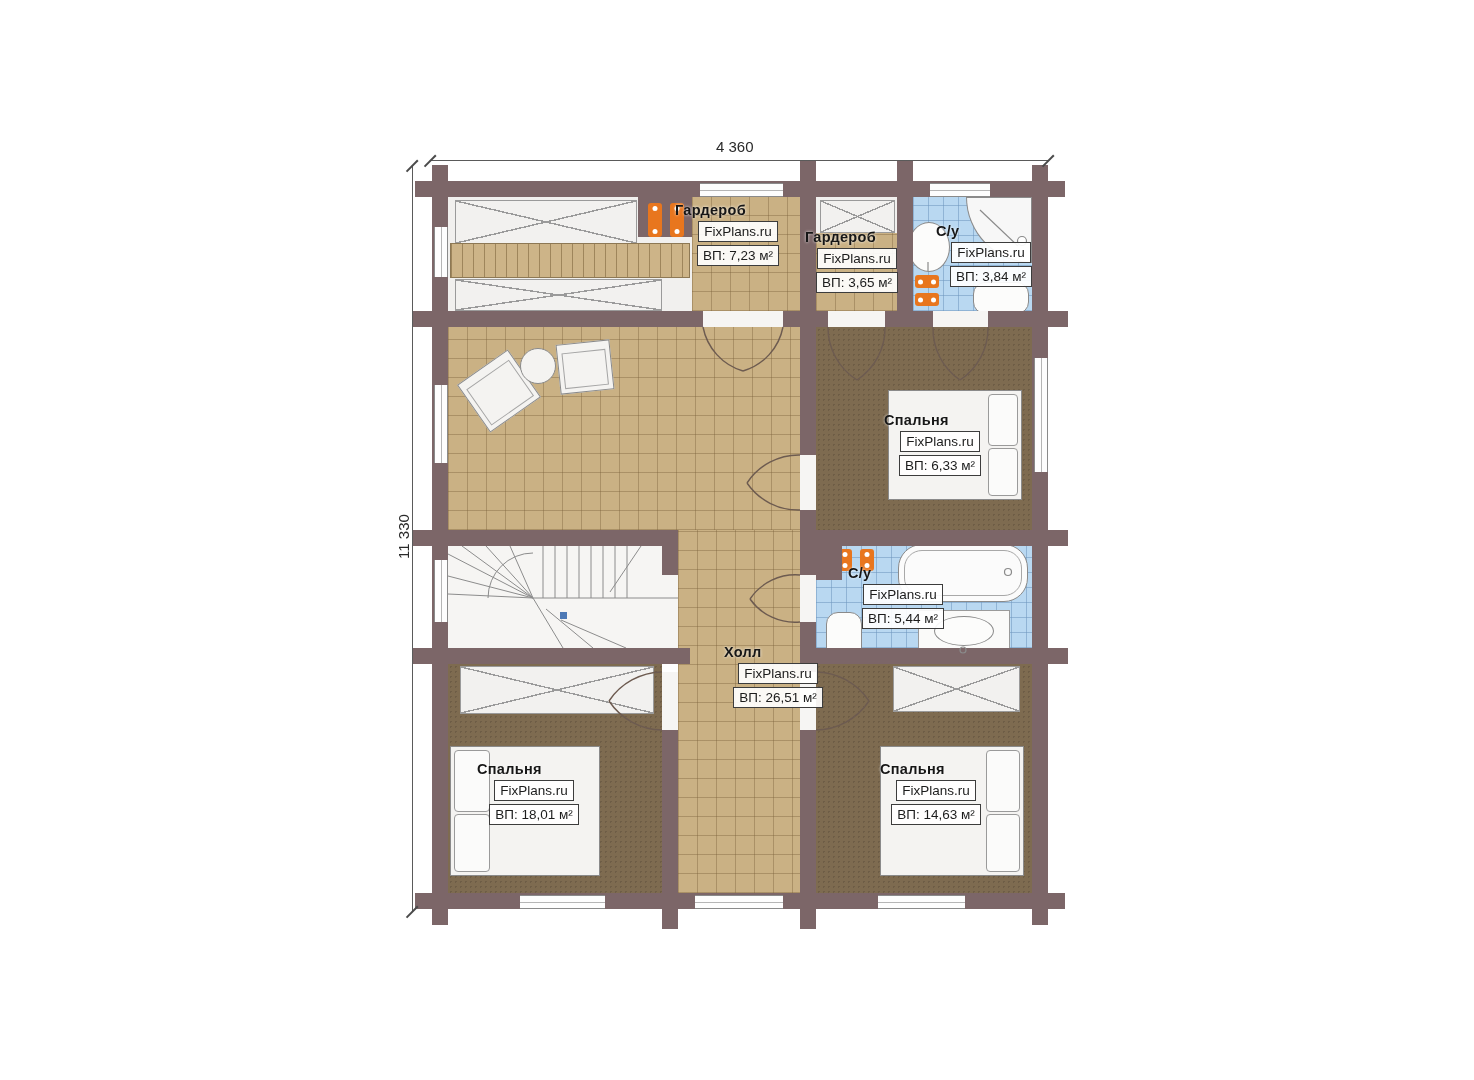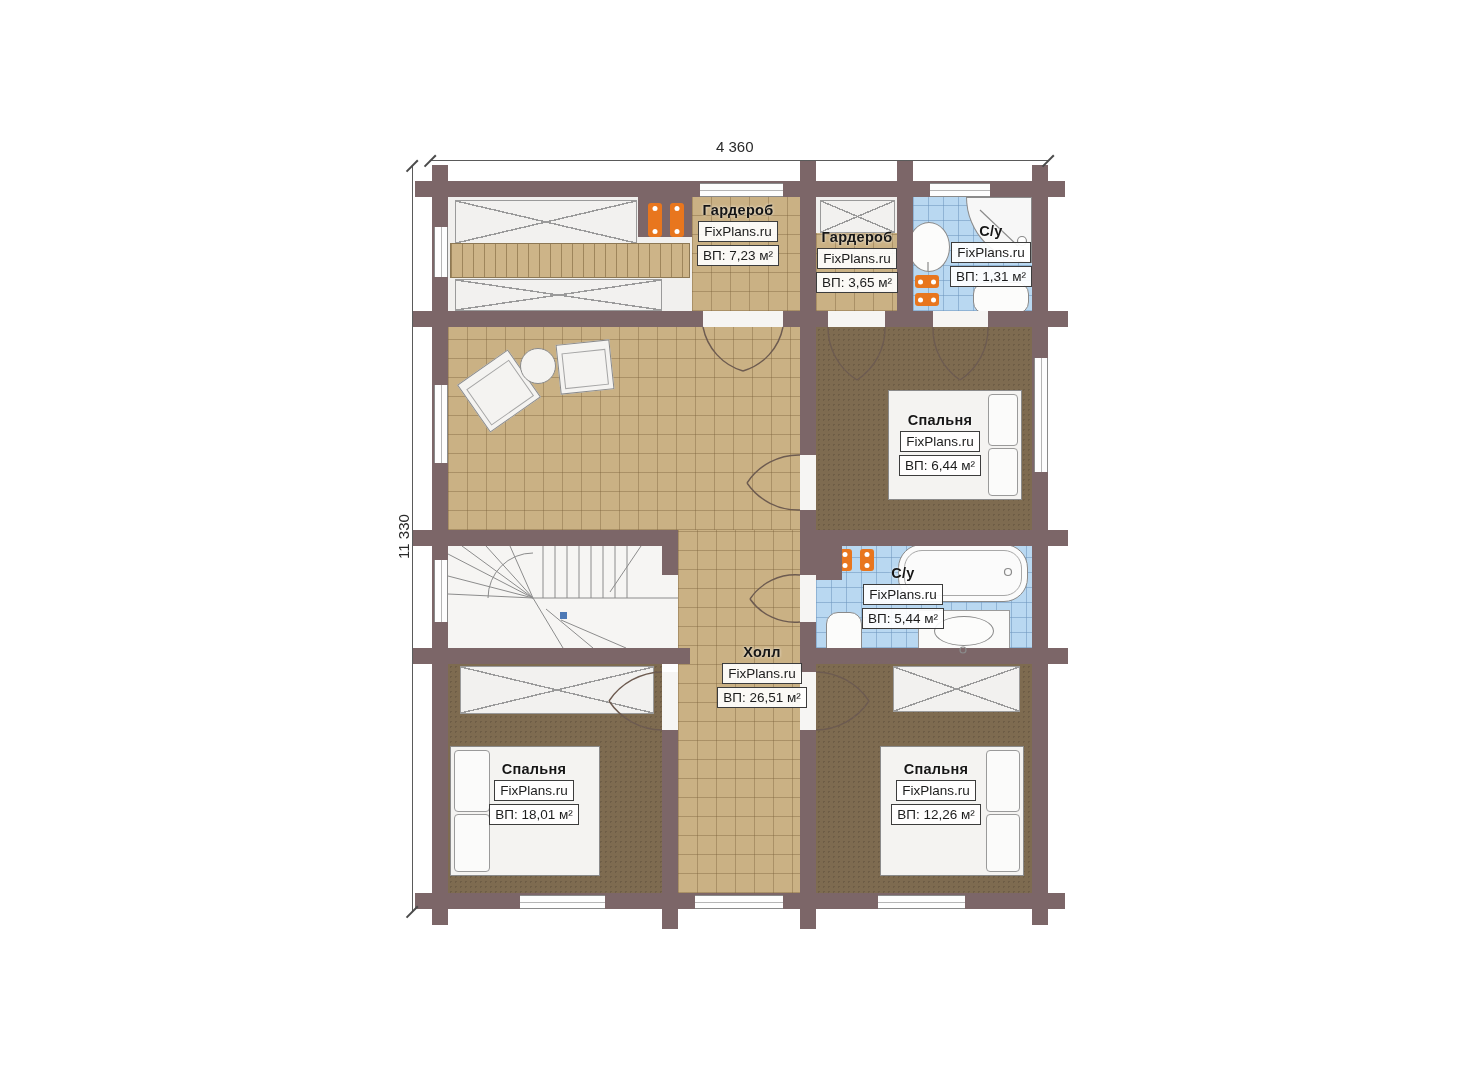--- a/index.html
+++ b/index.html
@@ -47,21 +47,21 @@
   .radiator-h:before,.radiator-h:after{content:"";position:absolute;top:50%;transform:translateY(-50%);
       width:5px;height:5px;background:#fff;border-radius:50%;}
   .radiator-h:before{left:3px}.radiator-h:after{right:3px}
   .shower{position:absolute;background:#f7f7f7;border:1.5px solid #8a8a8a;border-bottom-left-radius:100%;z-index:3;}
   .oval{position:absolute;background:#fcfcfb;border:1.5px solid #8a8a8a;border-radius:50%;z-index:4;}
   .toilet{position:absolute;background:#fcfcfb;border:1.5px solid #8a8a8a;border-radius:12px;z-index:4;}
   .tub{position:absolute;background:#fbfbfb;border:1.5px solid #8a8a8a;border-radius:24px;z-index:3;}
   .tub:before{content:"";position:absolute;inset:5px;border:1px solid #a8a8a8;border-radius:18px;}
   .counter{position:absolute;background:#fafaf9;border:1px solid #9a9a9a;z-index:3;}
   
-  .room-label{position:absolute;text-align:center;z-index:9;line-height:1;}
+  .room-label{position:absolute;z-index:9;line-height:1;}
   .rl-title{font-size:14.5px;font-weight:bold;color:#161616;letter-spacing:.3px;
             text-shadow:0 0 3px rgba(255,255,255,.9);}
   .rl-box{display:block;width:fit-content;margin:3px auto 0;border:1px solid #3c3c3c;
           background:rgba(255,255,255,.92);padding:1px 5px;font-size:13.5px;color:#1c1c1c;line-height:17px;}
   
   .dim-line-h{position:absolute;background:#5a5a5a;height:1px;z-index:8;}
   .dim-line-v{position:absolute;background:#5a5a5a;width:1px;z-index:8;}
   .tick{position:absolute;width:16px;height:1.5px;background:#4a4a4a;transform:rotate(-45deg);z-index:8;}
   .dim-text{position:absolute;font-size:15px;color:#2a2a2a;background:#fff;padding:0 4px;z-index:8;}
   svg.overlay{position:absolute;left:0;top:0;z-index:7;pointer-events:none;}
@@ -220,46 +220,46 @@
     <div class="rl-box">ВП: 7,23 м²</div>
   </div>
   <div class="room-label" style="left:805px;top:230px;width:104px;">
     <div class="rl-title">Гардероб</div>
     <div class="rl-box">FixPlans.ru</div>
     <div class="rl-box">ВП: 3,65 м²</div>
   </div>
   <div class="room-label" style="left:936px;top:224px;width:110px;">
     <div class="rl-title">С/у</div>
     <div class="rl-box">FixPlans.ru</div>
-    <div class="rl-box">ВП: 1,31 м²</div>
+    <div class="rl-box">ВП: 3,84 м²</div>
   </div>
   <div class="room-label" style="left:884px;top:413px;width:112px;">
     <div class="rl-title">Спальня</div>
     <div class="rl-box">FixPlans.ru</div>
-    <div class="rl-box">ВП: 6,44 м²</div>
+    <div class="rl-box">ВП: 6,33 м²</div>
   </div>
   <div class="room-label" style="left:848px;top:566px;width:110px;">
     <div class="rl-title">С/у</div>
     <div class="rl-box">FixPlans.ru</div>
     <div class="rl-box">ВП: 5,44 м²</div>
   </div>
-  <div class="room-label" style="left:708px;top:645px;width:108px;">
+  <div class="room-label" style="left:724px;top:645px;width:108px;">
     <div class="rl-title">Холл</div>
     <div class="rl-box">FixPlans.ru</div>
     <div class="rl-box">ВП: 26,51 м²</div>
   </div>
   <div class="room-label" style="left:477px;top:762px;width:114px;">
     <div class="rl-title">Спальня</div>
     <div class="rl-box">FixPlans.ru</div>
     <div class="rl-box">ВП: 18,01 м²</div>
   </div>
   <div class="room-label" style="left:880px;top:762px;width:112px;">
     <div class="rl-title">Спальня</div>
     <div class="rl-box">FixPlans.ru</div>
-    <div class="rl-box">ВП: 12,26 м²</div>
+    <div class="rl-box">ВП: 14,63 м²</div>
   </div>
 
   <div class="dim-line-h" style="left:430px;top:160px;width:618px;"></div>
   <div class="tick" style="left:422px;top:160px;"></div>
   <div class="tick" style="left:1040px;top:160px;"></div>
   <div class="dim-text" style="left:712px;top:138px;">4 360</div>
 
   <div class="dim-line-v" style="left:412px;top:166px;height:746px;"></div>
   <div class="tick" style="left:404px;top:165px;"></div>
   <div class="tick" style="left:404px;top:911px;"></div>

